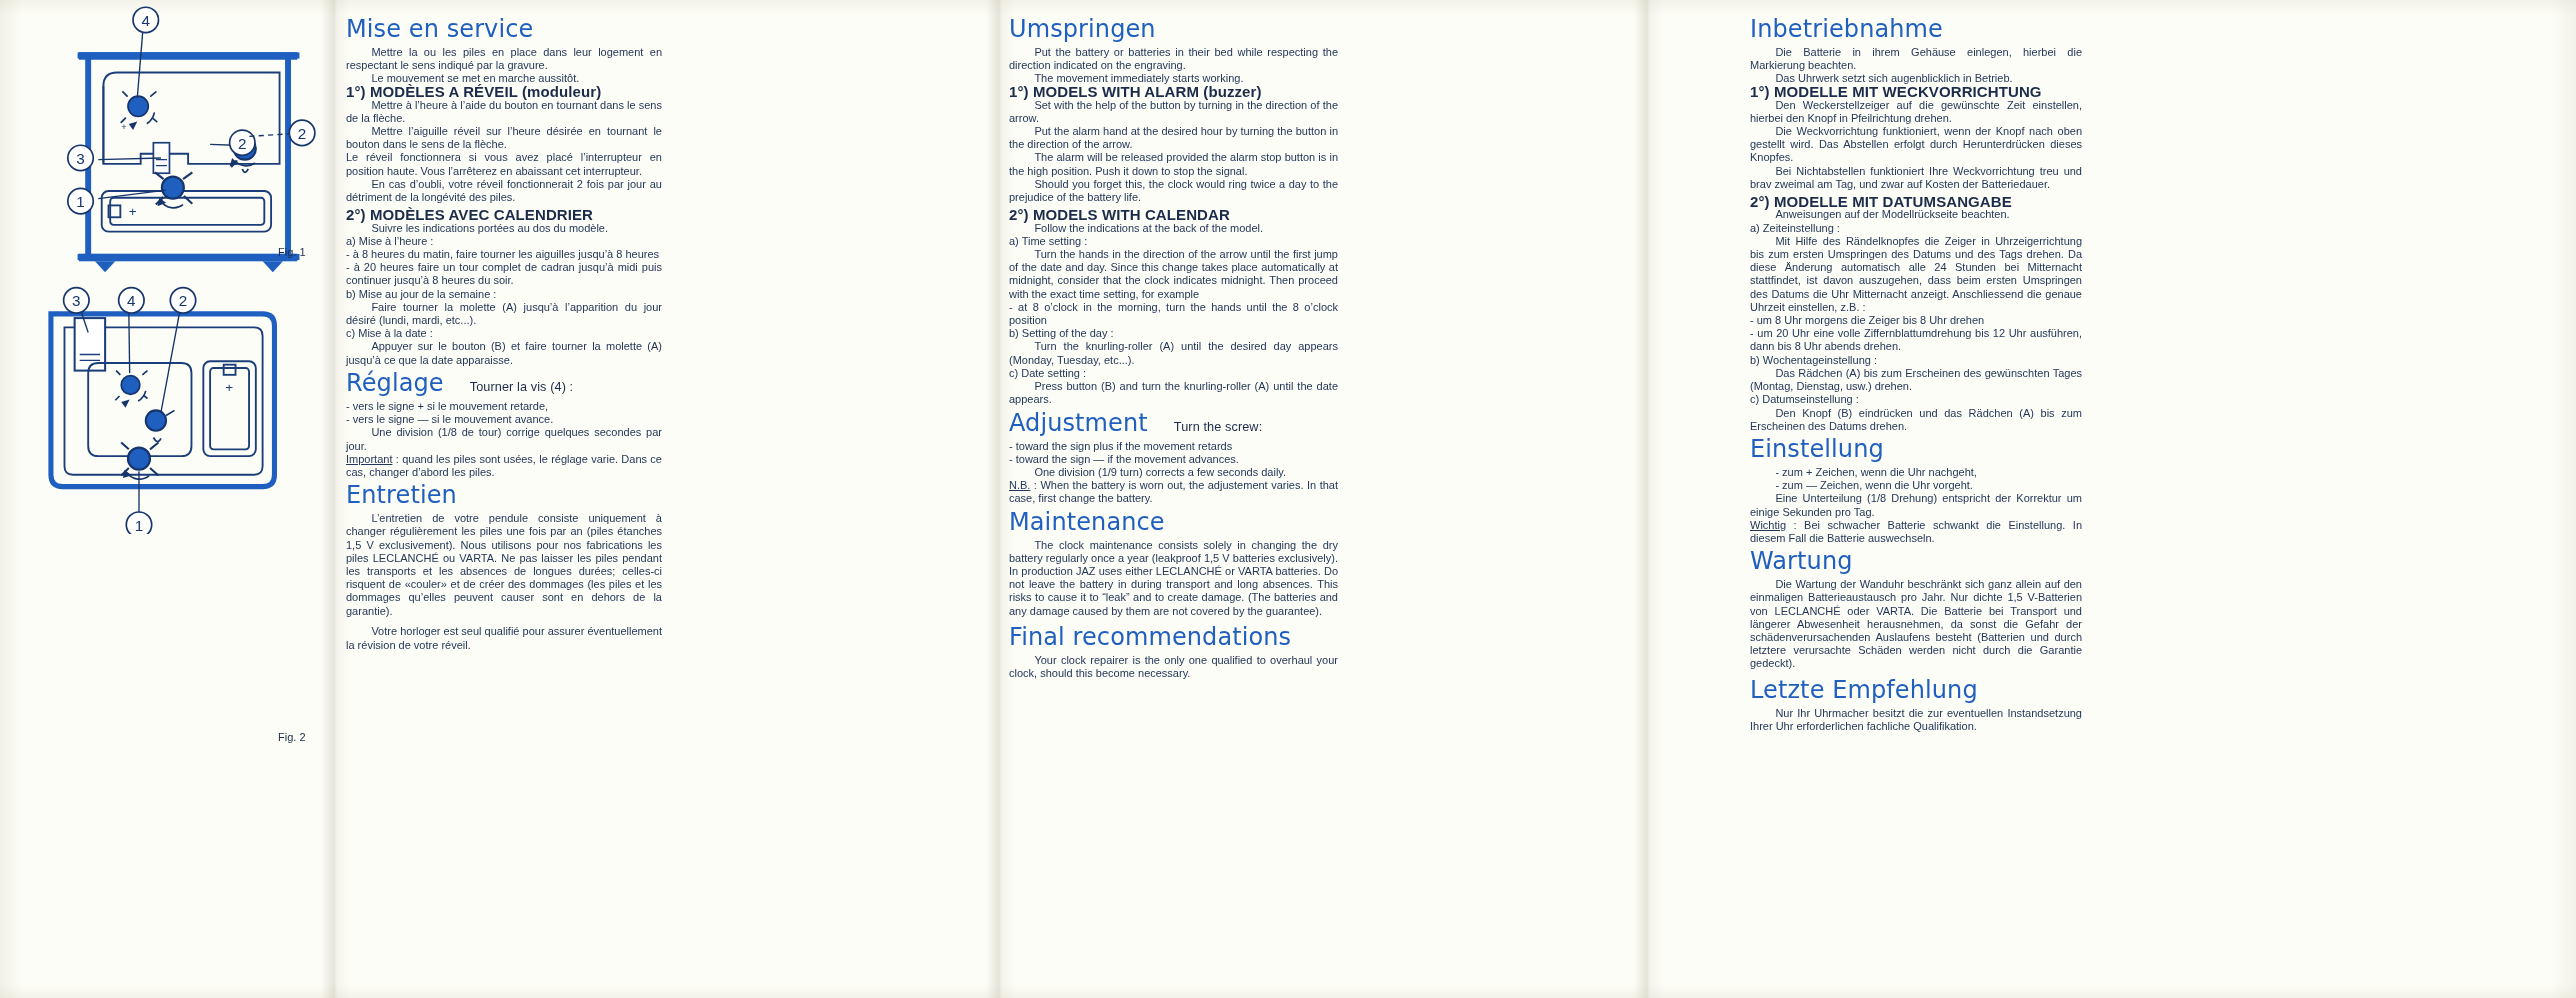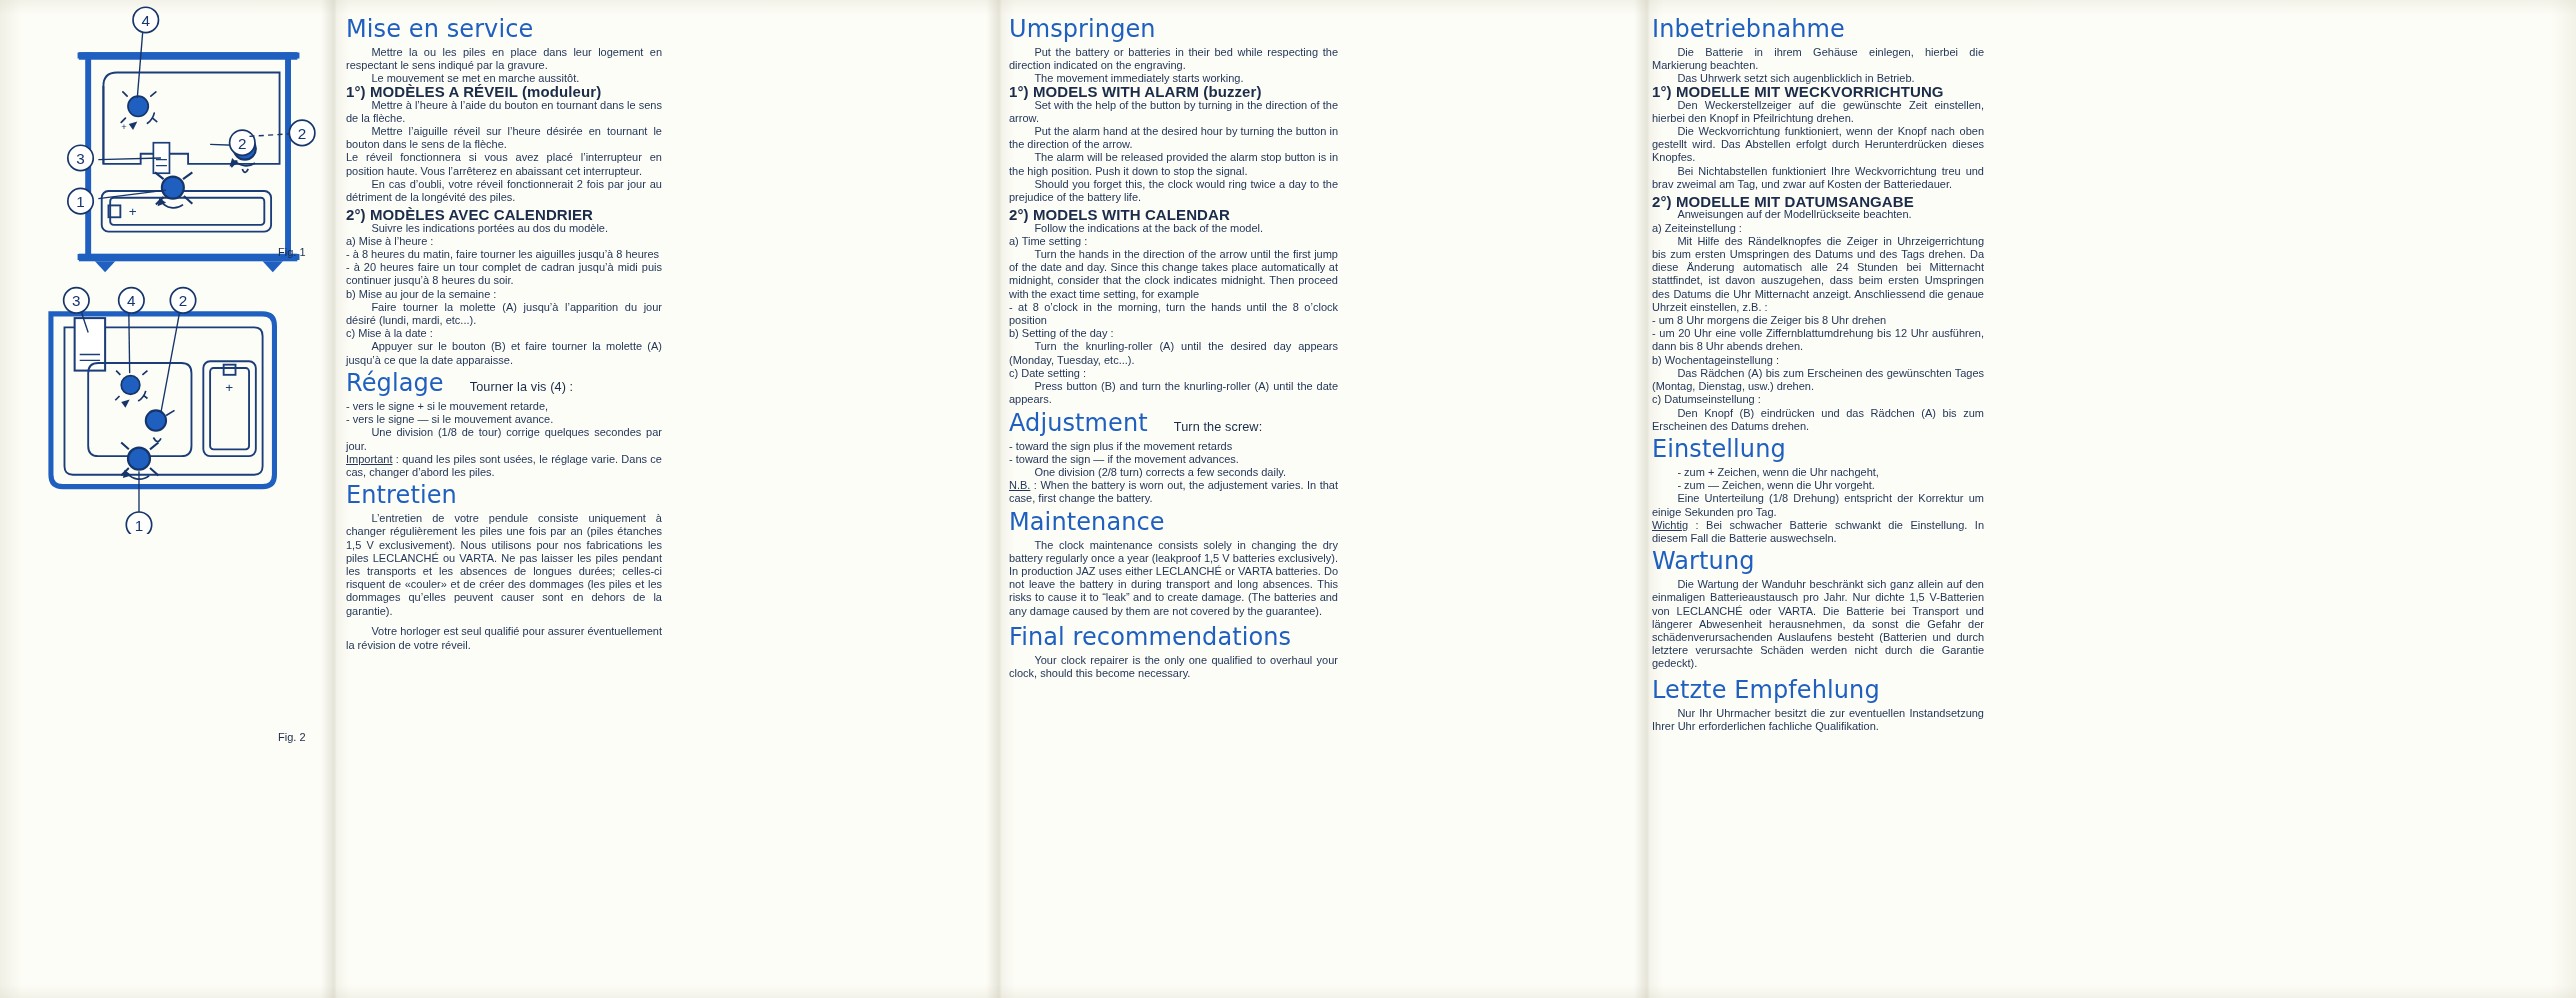--- a/index.html
+++ b/index.html
@@ -26,21 +26,21 @@
     background:linear-gradient(90deg,rgba(190,186,166,0) 0%,rgba(186,182,160,.35) 45%,rgba(205,201,182,.18) 55%,rgba(190,186,166,0) 100%);
     pointer-events:none;
   }
   .fold.f1{left:321px;}
   .fold.f2{left:986px;}
   .fold.f3{left:1634px;}
   
   .txtcol{position:absolute;}
   #fr-col{left:346px;top:17px;width:316px;}
   #en-col{left:1009px;top:17px;width:329px;}
-  #de-col{left:1652px;top:17px;width:332px;}
+  #de-col{left:1750px;top:17px;width:332px;}
 
   h2.sec{
     font-family:"DejaVu Sans", sans-serif;
     font-weight:400;
     color:#1f5fc0;
     font-size:24px;
     line-height:1.06;
     margin:0 0 3.4px 0;
     letter-spacing:0.1px;
   }
@@ -303,21 +303,21 @@
   <p class="b">b) Setting of the day :</p>
   <p class="b ind">Turn the knurling-roller (A) until the desired day appears (Monday, Tuesday, etc...).</p>
   <p class="b">c) Date setting :</p>
   <p class="b ind">Press button (B) and turn the knurling-roller (A) until the date appears.</p>
   <div class="gap-s"></div>
   <h2 class="sec">
     <span>Adjustment</span><span class="sub">Turn the screw:</span>
   </h2>
   <p class="b">- toward the sign plus if the movement retards</p>
   <p class="b">- toward the sign — if the movement advances.</p>
-  <p class="b ind">One division (2/8 turn) corrects a few seconds daily.</p>
+  <p class="b ind">One division (1/9 turn) corrects a few seconds daily.</p>
   <p class="b"><span class="u">N.B.</span><span> : When the battery is worn out, the adjustement varies. In that case,  first change the battery.</span></p>
   <div class="gap-s"></div>
   <h2 class="sec">Maintenance</h2>
   <p class="b ind">The clock maintenance consists solely in changing the dry battery regularly once a year (leakproof 1,5 V batteries exclusively). In production JAZ uses either LECLANCHÉ or VARTA batteries. Do not leave the battery in during transport and long absences. This risks to cause it to “leak” and to create damage. (The batteries and any damage caused by them are not covered by the guarantee).</p>
   <div class="gap"></div>
   <h2 class="sec">Final recommendations</h2>
   <p class="b ind">Your clock repairer is the only one qualified to overhaul your clock, should this become necessary.</p>
 </div>
 
 <div class="txtcol" id="de-col">

